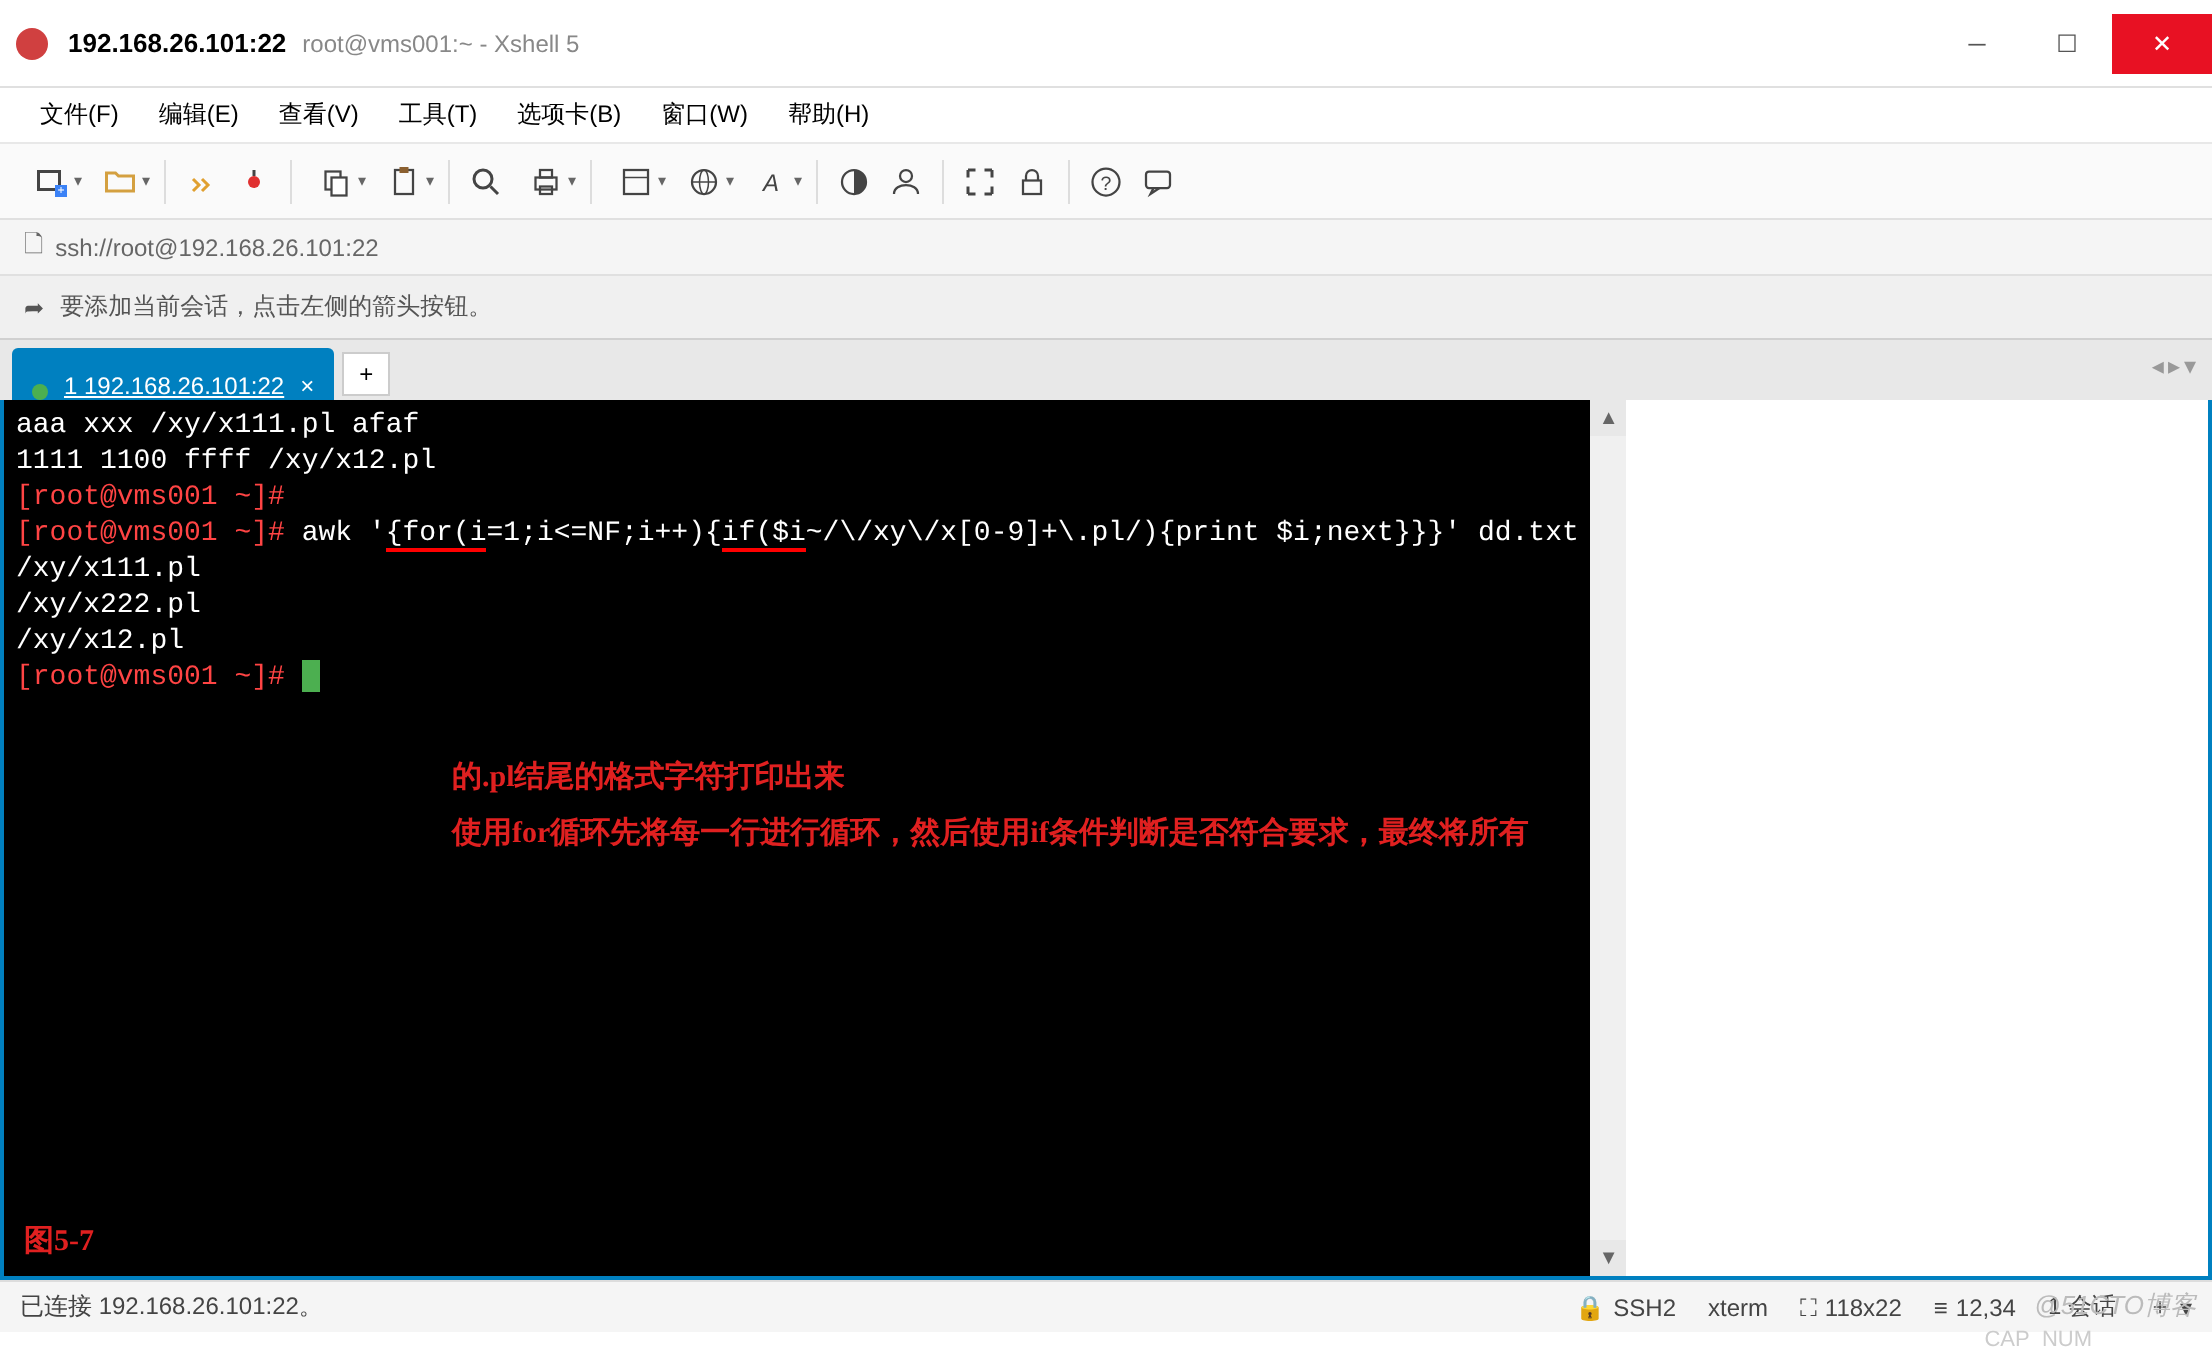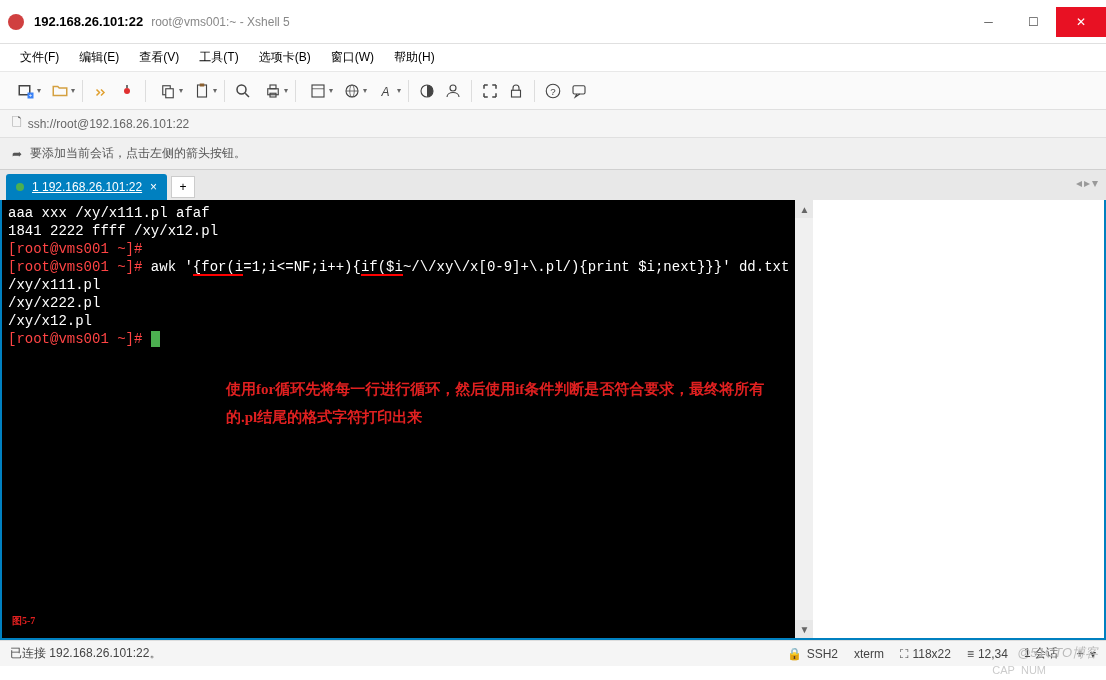--- a/index.html
+++ b/index.html
@@ -22,34 +22,34 @@
     .tool-btn.with-drop { width: 32px; }
     .tool-btn.with-drop::after { content: "▾"; font-size: 8px; position: absolute; right: 1px; color: #666; }
     .tool-sep { width: 1px; height: 22px; background: #ddd; margin: 0 4px; }
     .tool-svg { width: 18px; height: 18px; }
     
     .addressbar { height: 28px; display: flex; align-items: center; padding: 0 12px; background: #f5f5f5; border-bottom: 1px solid #e0e0e0; color: #666; gap: 6px; }
     
     .hintbar { height: 32px; display: flex; align-items: center; padding: 0 12px; background: #f0f0f0; border-bottom: 1px solid #d0d0d0; color: #555; gap: 8px; }
     
     .tabbar { height: 30px; background: #e8e8e8; display: flex; align-items: flex-end; padding: 0 6px; position: relative; }
-    .tab { height: 26px; background: #0080c0; color: #fff; display: flex; align-items: center; padding: 0 10px; gap: 8px; border-top-left-radius: 3px; border-top-right-radius: 3px; font-size: 12px; }
+    .tab { height: 26px; background: #0080c0; color: #fff; display: flex; align-items: flex-end; padding: 0 10px; gap: 8px; border-top-left-radius: 3px; border-top-right-radius: 3px; font-size: 12px; }
     .tab-dot { width: 8px; height: 8px; background: #4CAF50; border-radius: 50%; }
     .tab-label { text-decoration: underline; }
     .tab-close { font-size: 12px; cursor: pointer; }
     .tab-add { width: 24px; height: 22px; background: #fff; border: 1px solid #ccc; display: flex; align-items: center; justify-content: center; margin-left: 4px; margin-bottom: 2px; }
     .tab-nav { position: absolute; right: 8px; top: 6px; display: flex; gap: 2px; color: #999; }
     
     .terminal { background: #000; color: #fff; font-family: "Consolas", "Courier New", monospace; font-size: 14px; padding: 4px 6px; height: 438px; position: relative; overflow: hidden; line-height: 18px; }
     .terminal-content { position: relative; }
     .prompt-red { color: #ff4444; }
     .cursor-block { display: inline-block; width: 9px; height: 16px; background: #4CAF50; vertical-align: middle; }
     .underline-red { display: inline-block; background: linear-gradient(transparent 88%, #ff0000 88%, #ff0000 100%); text-decoration: none; }
     .annotation { position: absolute; color: #e02020; font-family: "Microsoft YaHei"; font-size: 15px; font-weight: bold; line-height: 28px; }
-    .figure-label { position: absolute; bottom: 8px; left: 10px; color: #e02020; font-weight: bold; font-family: "Microsoft YaHei"; font-size: 10px; }
+    .figure-label { position: absolute; bottom: 8px; left: 10px; color: #e02020; font-weight: bold; font-family: "Microsoft YaHei"; font-size: 15px; }
     .terminal-wrap { display: flex; border: 2px solid #0080c0; border-top: none; }
     .scrollbar-v { width: 18px; background: #f0f0f0; display: flex; flex-direction: column; }
     .scroll-arrow { height: 18px; display: flex; align-items: center; justify-content: center; color: #666; font-size: 10px; background: #e8e8e8; }
     .scroll-track { flex: 1; }
     
     .statusbar { height: 26px; display: flex; align-items: center; padding: 0 10px; background: #f5f5f5; border-top: 1px solid #ddd; font-size: 12px; color: #444; }
     .status-left { flex: 1; }
     .status-right { display: flex; gap: 16px; align-items: center; }
     .status-item { display: flex; align-items: center; gap: 4px; }
     
@@ -214,31 +214,31 @@
     <span>◂</span>
     <span>▸</span>
     <span>▾</span>
   </div>
 </div>
 
 <div class="terminal-wrap">
   <div class="terminal">
     <div class="terminal-content">
       <div>aaa xxx /xy/x111.pl afaf</div>
-      <div>1841 2222 ffff /xy/x12.pl</div>
+      <div>1111 1100 ffff /xy/x12.pl</div>
       <div><span class="prompt-red">[root@vms001 ~]#</span></div>
       <div><span class="prompt-red">[root@vms001 ~]#</span><span> awk '</span><span class="underline-red">{for(i</span><span>=1;i&lt;=NF;i++){</span><span class="underline-red">if($i</span><span>~/\/xy\/x[0-9]+\.pl/){print $i;next}}}' dd.txt</span></div>
       <div>/xy/x111.pl</div>
       <div>/xy/x222.pl</div>
       <div>/xy/x12.pl</div>
       <div><span class="prompt-red">[root@vms001 ~]#</span> <span class="cursor-block"></span></div>
 
       <div class="annotation" style="top: 171px; left: 218px;">
+        <div>的.pl结尾的格式字符打印出来</div>
         <div>使用for循环先将每一行进行循环，然后使用if条件判断是否符合要求，最终将所有</div>
-        <div>的.pl结尾的格式字符打印出来</div>
       </div>
     </div>
     <div class="figure-label">图5-7</div>
   </div>
   <div class="scrollbar-v">
     <div class="scroll-arrow">▲</div>
     <div class="scroll-track"></div>
     <div class="scroll-arrow">▼</div>
   </div>
 </div>

